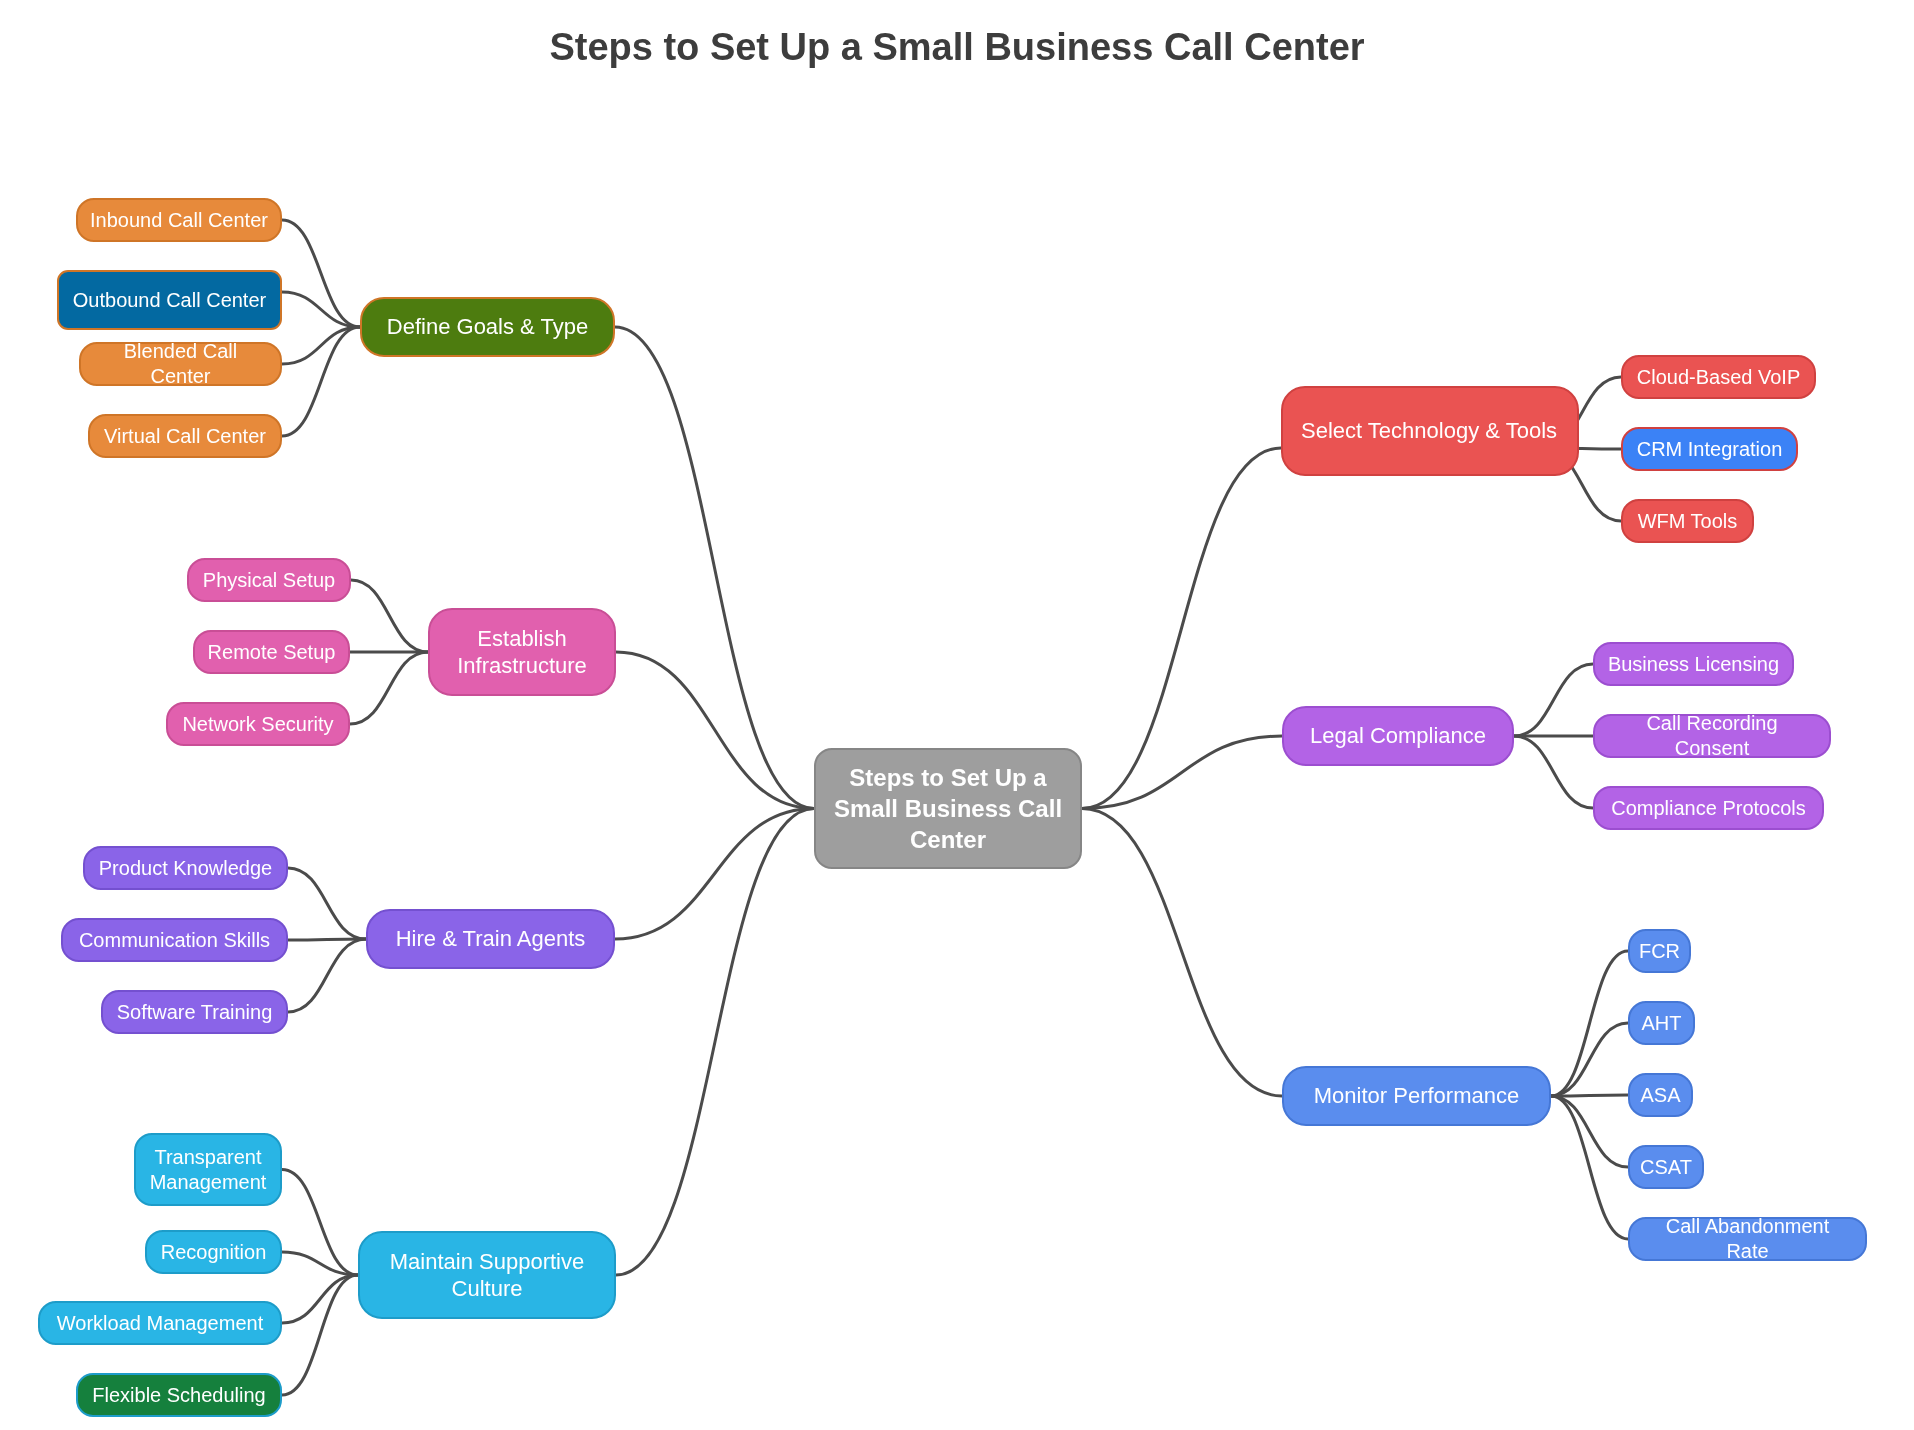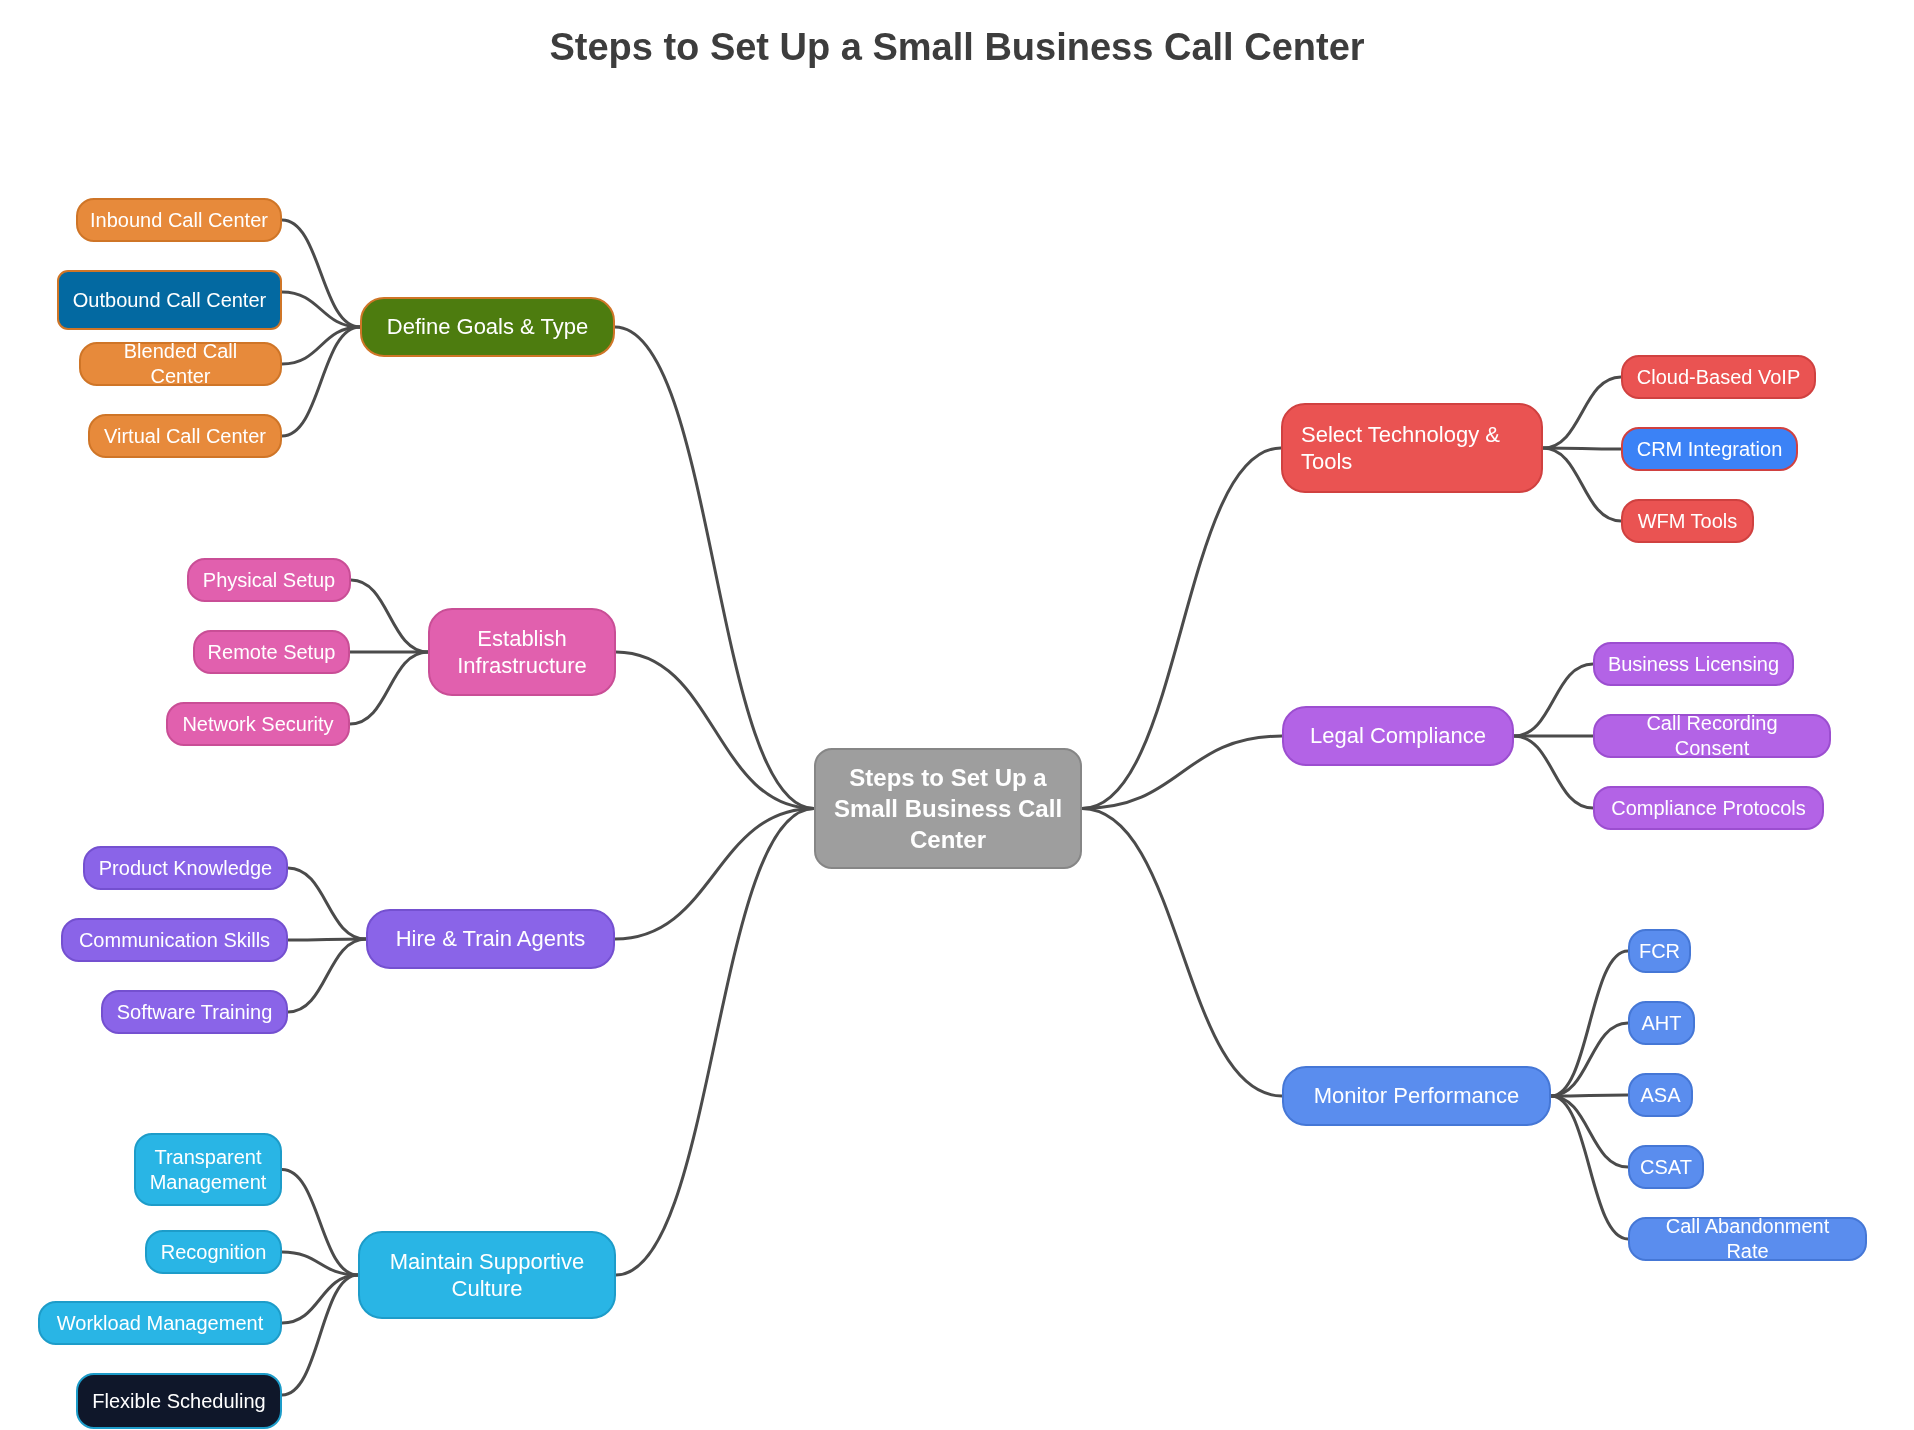--- a/index.html
+++ b/index.html
@@ -106,24 +106,24 @@
     </div>
     <div class="node leaf" style="left: 134px; top: 1133px; width: 148px; height: 73px; background: rgb(41, 181, 229); border-color: rgb(29, 156, 201);">
       <span>Transparent Management</span>
     </div>
     <div class="node leaf" style="left: 145px; top: 1230px; width: 137px; height: 44px; background: rgb(41, 181, 229); border-color: rgb(29, 156, 201);">
       <span>Recognition</span>
     </div>
     <div class="node leaf" style="left: 38px; top: 1301px; width: 244px; height: 44px; background: rgb(41, 181, 229); border-color: rgb(29, 156, 201);">
       <span>Workload Management</span>
     </div>
-    <div class="node leaf" style="left: 76px; top: 1373px; width: 206px; height: 56px; background: #0f172a; border-color: rgb(29, 156, 201);">
+    <div class="node leaf" style="left: 76px; top: 1373px; width: 206px; height: 44px; background: #15803d; border-color: rgb(29, 156, 201); border-radius: 17px;">
       <span>Flexible Scheduling</span>
     </div>
-    <div class="node branch align-left" style="left: 1281px; top: 403px; width: 262px; height: 90px; background: rgb(234, 83, 82); border-color: rgb(208, 65, 64);">
+    <div class="node branch align-left" style="left: 1281px; top: 386px; width: 298px; height: 90px; background: rgb(234, 83, 82); border-color: rgb(208, 65, 64);">
       <span>Select Technology &amp; Tools</span>
     </div>
     <div class="node leaf" style="left: 1621px; top: 355px; width: 195px; height: 44px; background: rgb(234, 83, 82); border-color: rgb(208, 65, 64);">
       <span>Cloud-Based VoIP</span>
     </div>
     <div class="node leaf" style="left: 1621px; top: 427px; width: 177px; height: 44px; background: #3b82f6; border-color: rgb(208, 65, 64);">
       <span>CRM Integration</span>
     </div>
     <div class="node leaf" style="left: 1621px; top: 499px; width: 133px; height: 44px; background: rgb(234, 83, 82); border-color: rgb(208, 65, 64);">
       <span>WFM Tools</span>

